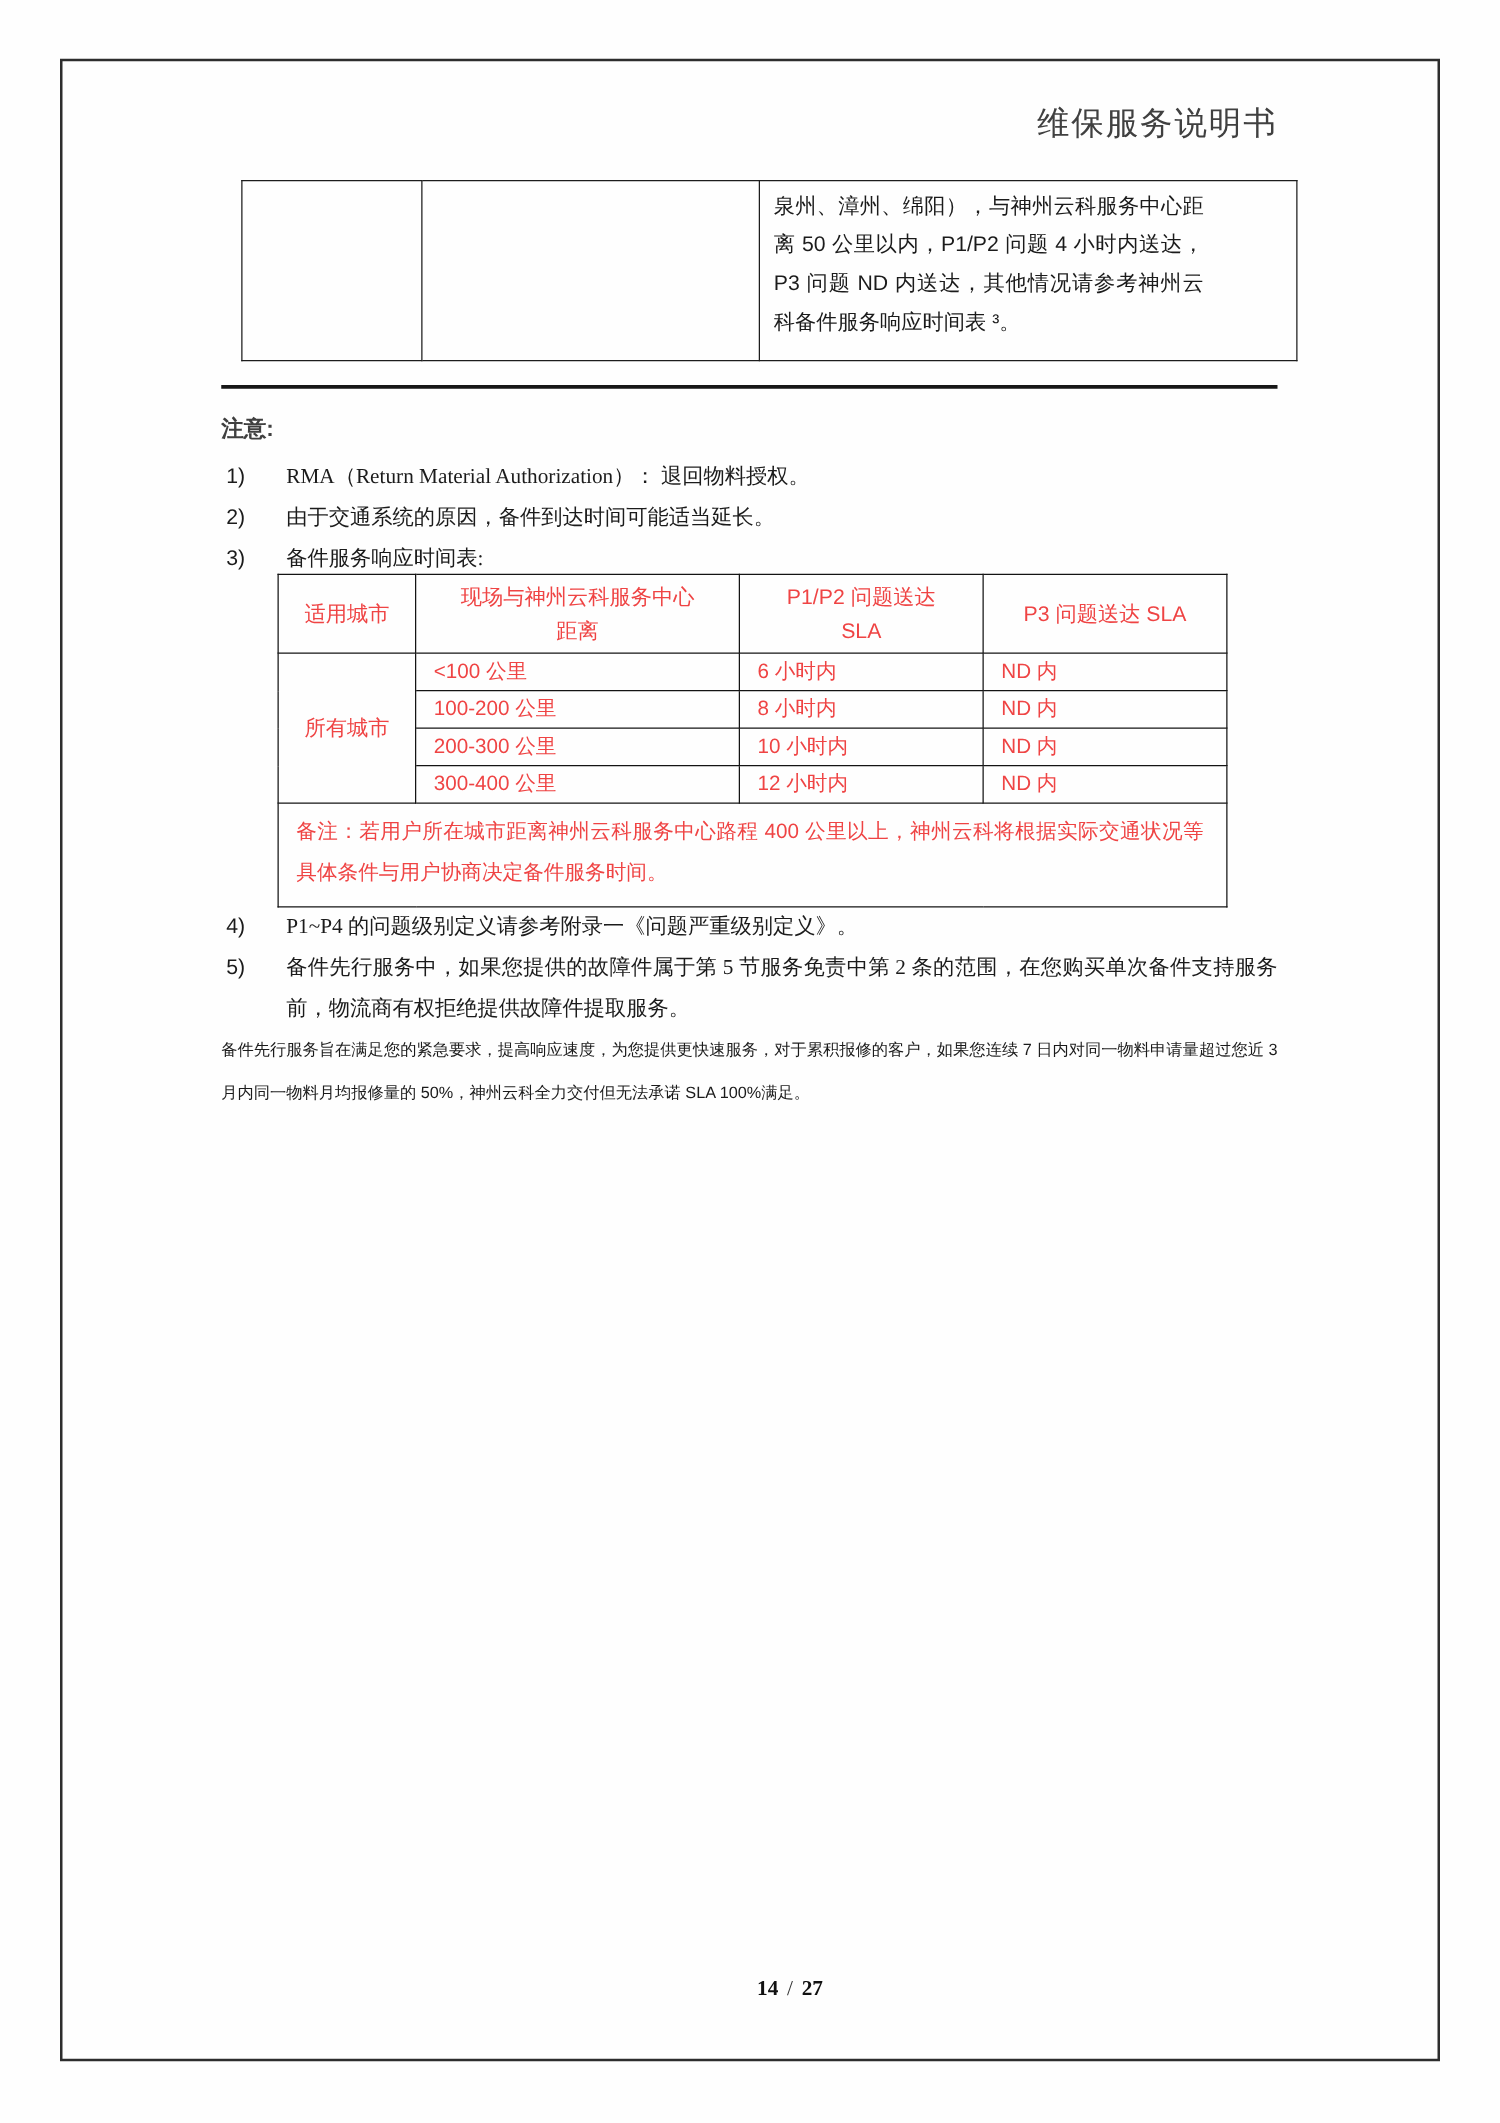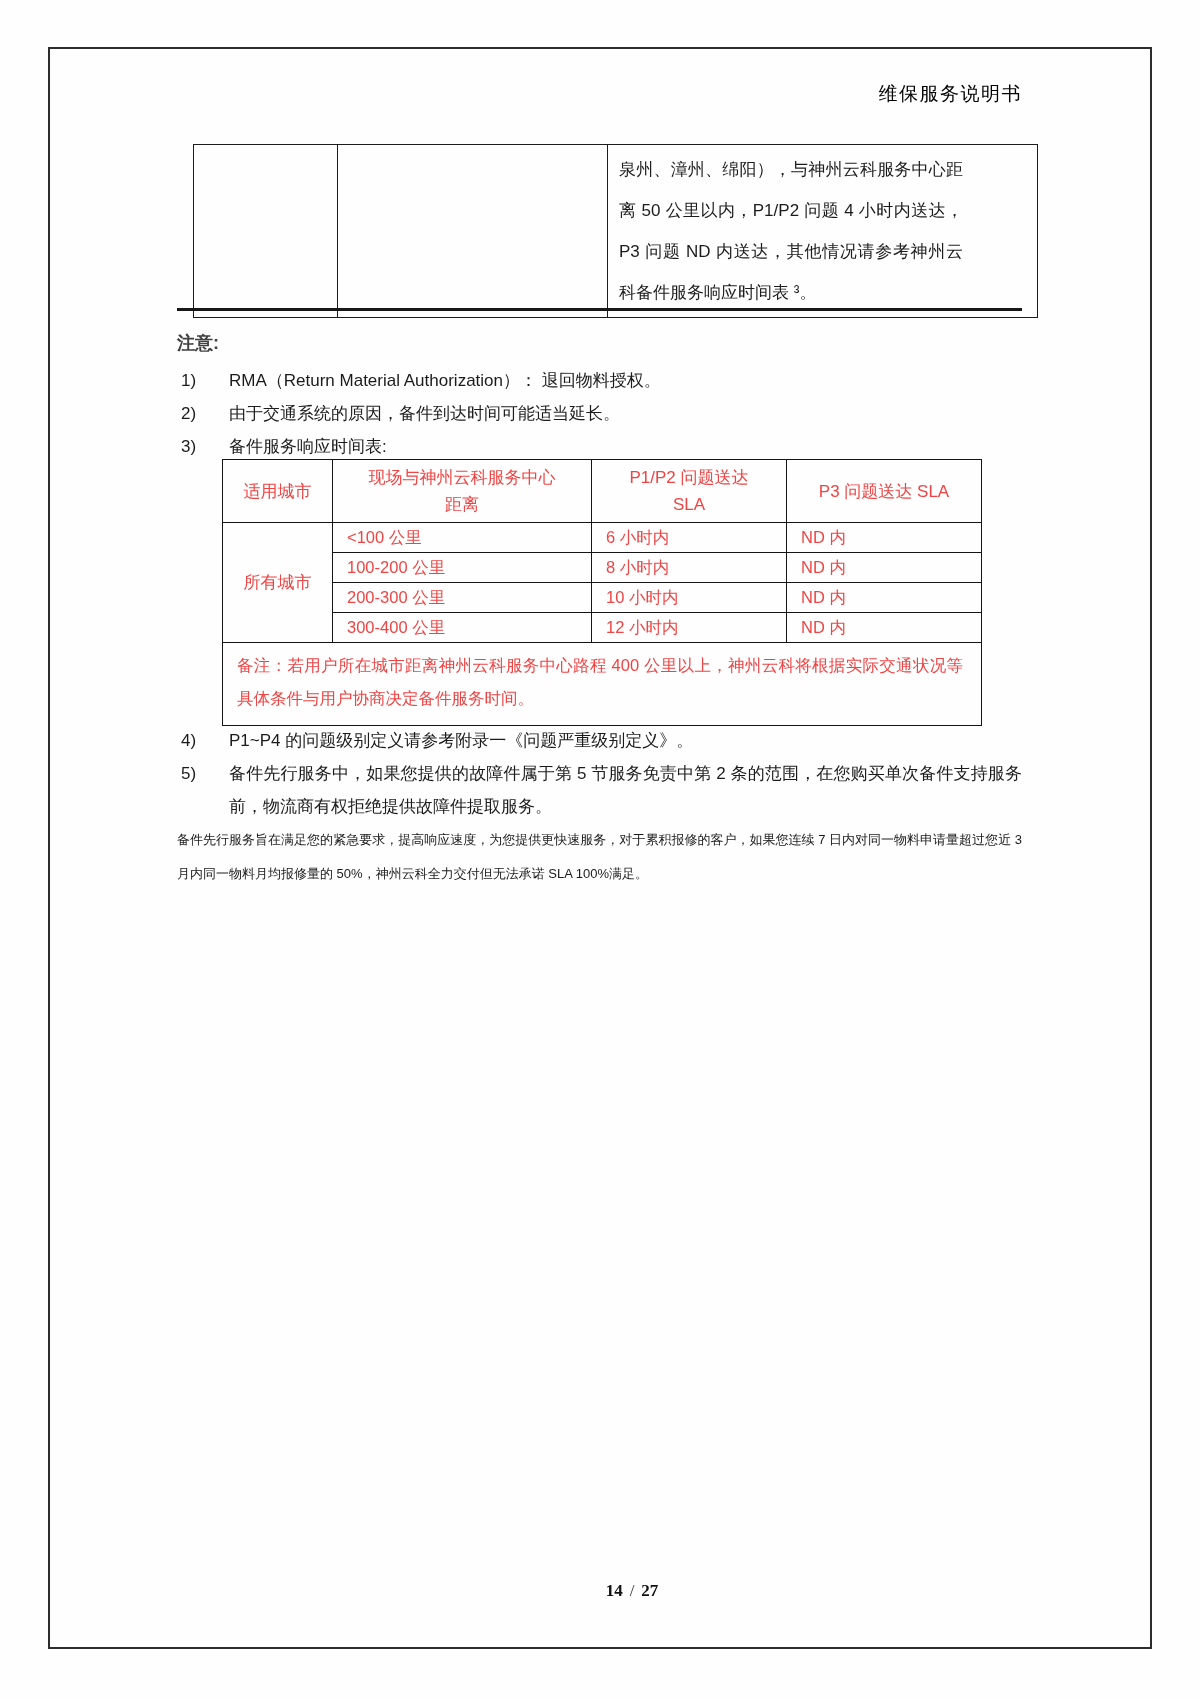--- a/index.html
+++ b/index.html
@@ -13,50 +13,50 @@
   }
   .page-border {
     position:absolute; left:48px; top:47px;
     width:1100px; height:1598px;
     border:2px solid #2d2d2d;
   }
   .header-title {
     position:absolute; left:177px; top:81px; width:845px;
     text-align:right;
     font-family:"Liberation Serif","DejaVu Serif",serif;
-    font-size:19px; color:#000000; letter-spacing:1.5px;
+    font-size:26px; color:#404040; letter-spacing:1.5px;
   }
   
   .top-table {
     position:absolute; left:193px; top:144px; width:844px;
     border-collapse:collapse; table-layout:fixed;
   }
   .top-table td {
     border:1.5px solid #1c1c1c;
     vertical-align:top; height:135px;
   }
   .top-table td.cell-note {
     padding:4px 74px 4px 11px;
-    font-size:17px; line-height:41px;
+    font-size:17px; line-height:31px;
     text-align:justify;
   }
   .thick-rule {
     position:absolute; left:177px; top:308px;
     width:845px; height:3px; background:#171717;
   }
   .notes-heading {
     position:absolute; left:177px; top:331px;
     font-size:18px; font-weight:bold; color:#404040;
   }
   .note-item {
     position:absolute; left:181px;
     display:flex; font-size:17px; line-height:33px;
   }
   .note-item .num { width:48px; flex:none; }
-  .note-item .txt { width:793px; text-align:justify; }
+  .note-item .txt { width:793px; text-align:justify;font-family:Liberation Serif, serif; }
   #note-1 { top:364px; }
   #note-2 { top:397px; }
   #note-3 { top:430px; }
   #note-4 { top:724px; }
   #note-5 { top:757px; }
   
   .sla-table {
     position:absolute; left:222px; top:459px; width:759px;
     border-collapse:collapse; table-layout:fixed;
     font-size:16.5px; color:#ef4444;

